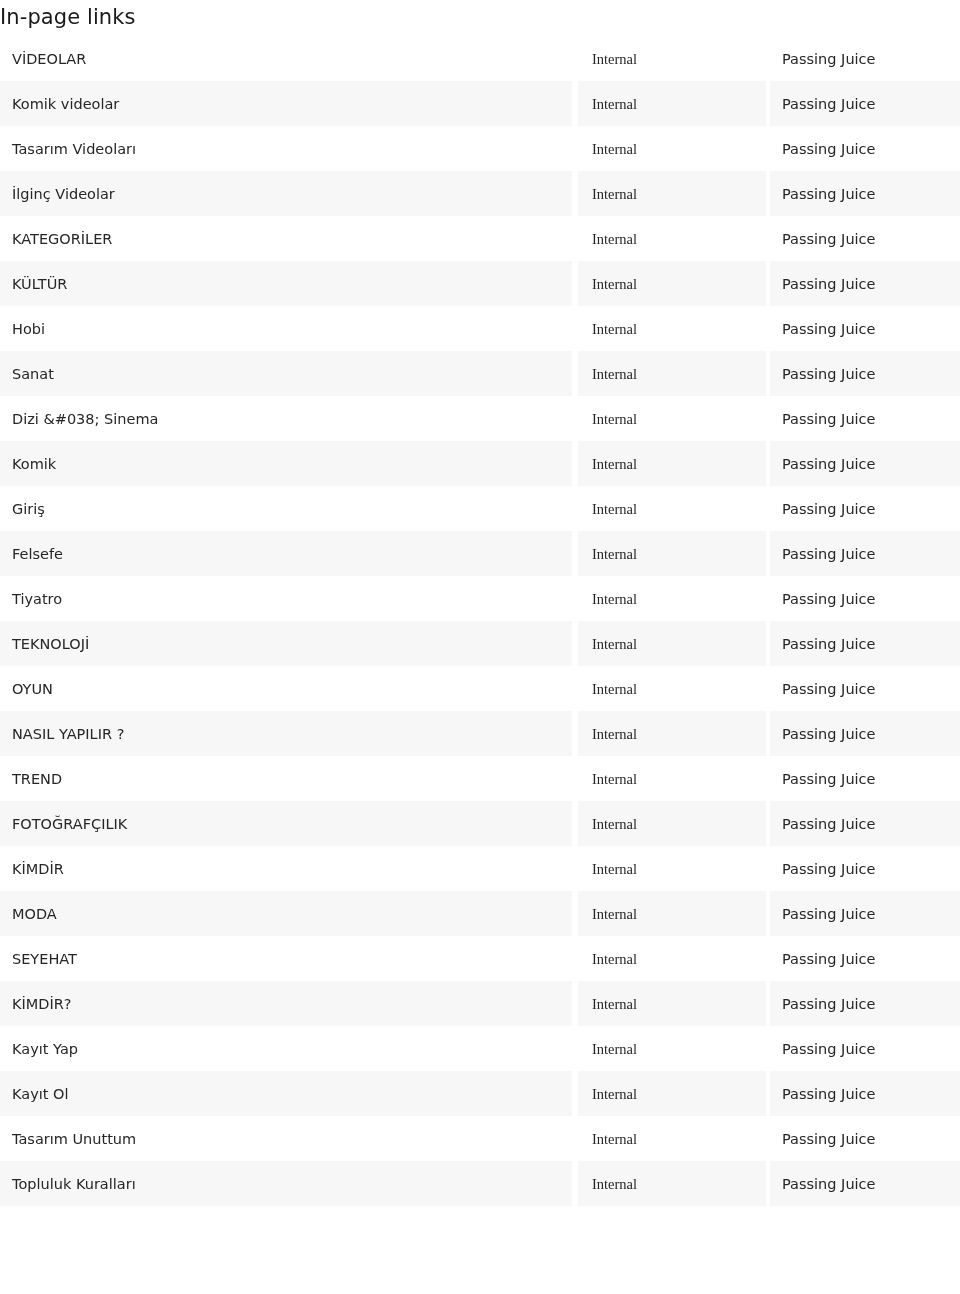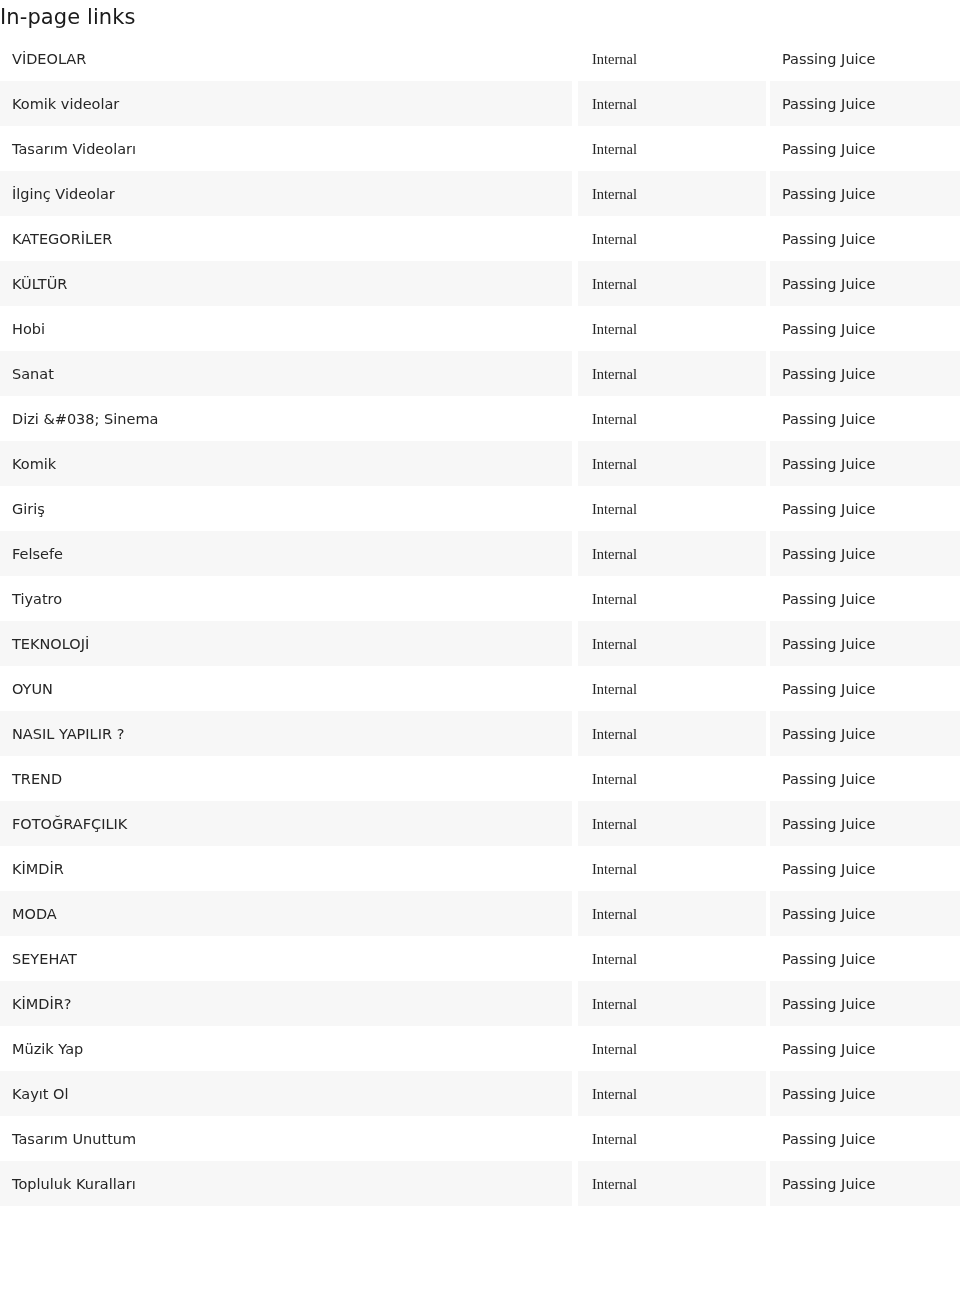--- a/index.html
+++ b/index.html
@@ -238,21 +238,21 @@
           <td class="col-juice">Passing Juice</td>
         </tr>
         <tr class="alt">
           <td class="col-anchor">KİMDİR?</td>
           <td class="gutter-a"></td>
           <td class="col-type">Internal</td>
           <td class="gutter-b"></td>
           <td class="col-juice">Passing Juice</td>
         </tr>
         <tr>
-          <td class="col-anchor">Müzik Yap</td>
+          <td class="col-anchor">Kayıt Yap</td>
           <td class="gutter-a"></td>
           <td class="col-type">Internal</td>
           <td class="gutter-b"></td>
           <td class="col-juice">Passing Juice</td>
         </tr>
         <tr class="alt">
           <td class="col-anchor">Kayıt Ol</td>
           <td class="gutter-a"></td>
           <td class="col-type">Internal</td>
           <td class="gutter-b"></td>

